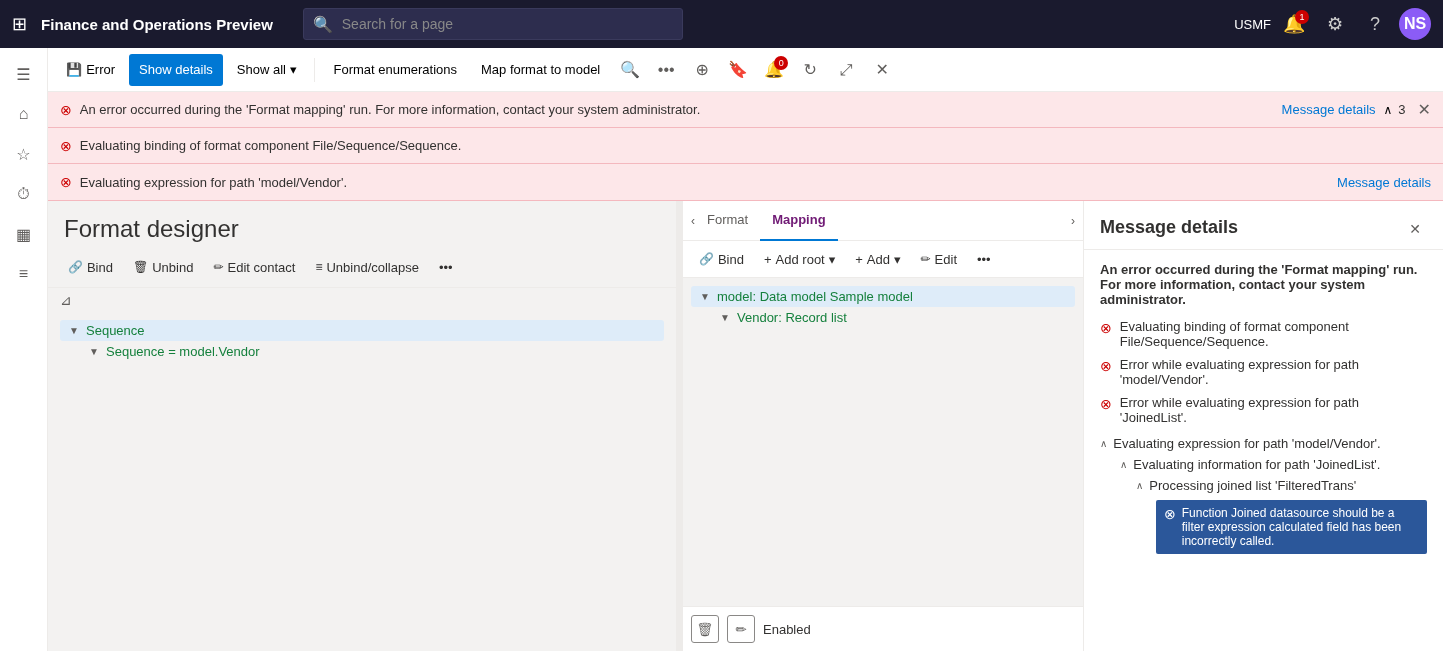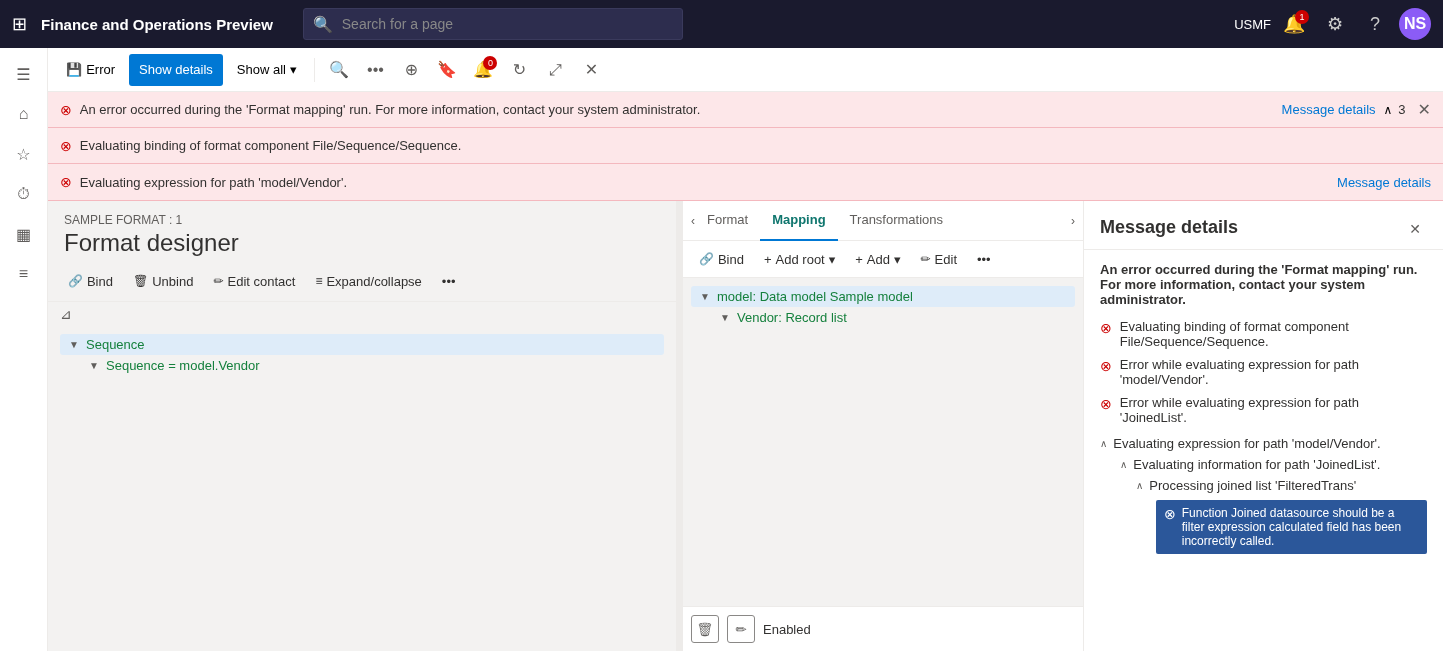--- a/index.html
+++ b/index.html
@@ -255,21 +255,21 @@
       border: none;
       background: transparent;
       cursor: pointer;
       font-size: 13px;
       color: #605e5c;
       border-bottom: 2px solid transparent;
       display: flex;
       align-items: center;
     }
     .mapping-tab.active {
-      color: #0f766e;
+      color: #701a75;
       border-bottom-color: #0078d4;
       font-weight: 600;
     }
     .tab-arrow { color: #605e5c; font-size: 12px; cursor: pointer; }
 
     .mapping-toolbar {
       display: flex;
       align-items: center;
       padding: 4px 8px;
       gap: 4px;
@@ -472,20 +472,26 @@
         <span>Error</span>
       </button>
       <button class="toolbar-btn primary">
         <span>Show details</span>
       </button>
       <button class="toolbar-btn">
         <span>Show all</span>
         <span>▾</span>
       </button>
       <div class="toolbar-divider"></div>
+      <button class="toolbar-btn">
+        <span>Format enumerations</span>
+      </button>
+      <button class="toolbar-btn">
+        <span>Map format to model</span>
+      </button>
       <div class="toolbar-icon-btn">
         <span>🔍</span>
       </div>
       <div class="toolbar-icon-btn">
         <span>•••</span>
       </div>
       <div class="toolbar-icon-btn">
         <span>⊕</span>
       </div>
       <div class="toolbar-icon-btn">
@@ -525,39 +531,38 @@
         <span class="error-icon">⊗</span>
         <span class="error-text">Evaluating expression for path 'model/Vendor'.</span>
         <a class="error-link">Message details</a>
       </div>
     </div>
 
     <div class="designer-area">
 
       <div class="left-pane">
         <div class="left-pane-header">
-          <div class="sample-label">SAMPLE FORMAT : 1</div>
           <div class="page-title">Format designer</div>
         </div>
         <div class="left-toolbar">
           <button class="left-toolbar-btn">
             <span style="font-size:12px;">🔗</span>
             <span>Bind</span>
           </button>
           <button class="left-toolbar-btn">
             <span style="font-size:12px;">🗑</span>
             <span>Unbind</span>
           </button>
           <button class="left-toolbar-btn">
             <span style="font-size:12px;">✏</span>
             <span>Edit contact</span>
           </button>
           <button class="left-toolbar-btn">
             <span style="font-size:12px;">≡</span>
-            <span>Expand/collapse</span>
+            <span>Unbind/collapse</span>
           </button>
           <button class="left-toolbar-btn">
             <span>•••</span>
           </button>
         </div>
         <div class="filter-area">
           <span class="filter-icon">⊿</span>
         </div>
         <div class="tree-area">
 
@@ -577,23 +582,20 @@
       <div class="vertical-splitter"></div>
 
       <div class="right-pane">
         <div class="mapping-tabs">
           <span class="tab-arrow">‹</span>
           <button class="mapping-tab">
             <span>Format</span>
           </button>
           <button class="mapping-tab active">
             <span>Mapping</span>
-          </button>
-          <button class="mapping-tab">
-            <span>Transformations</span>
           </button>
           <span class="tab-arrow" style="margin-left:auto;">›</span>
         </div>
         <div class="mapping-toolbar">
           <button class="left-toolbar-btn">
             <span style="font-size:12px;">🔗</span>
             <span>Bind</span>
           </button>
           <button class="left-toolbar-btn">
             <span>+</span>

